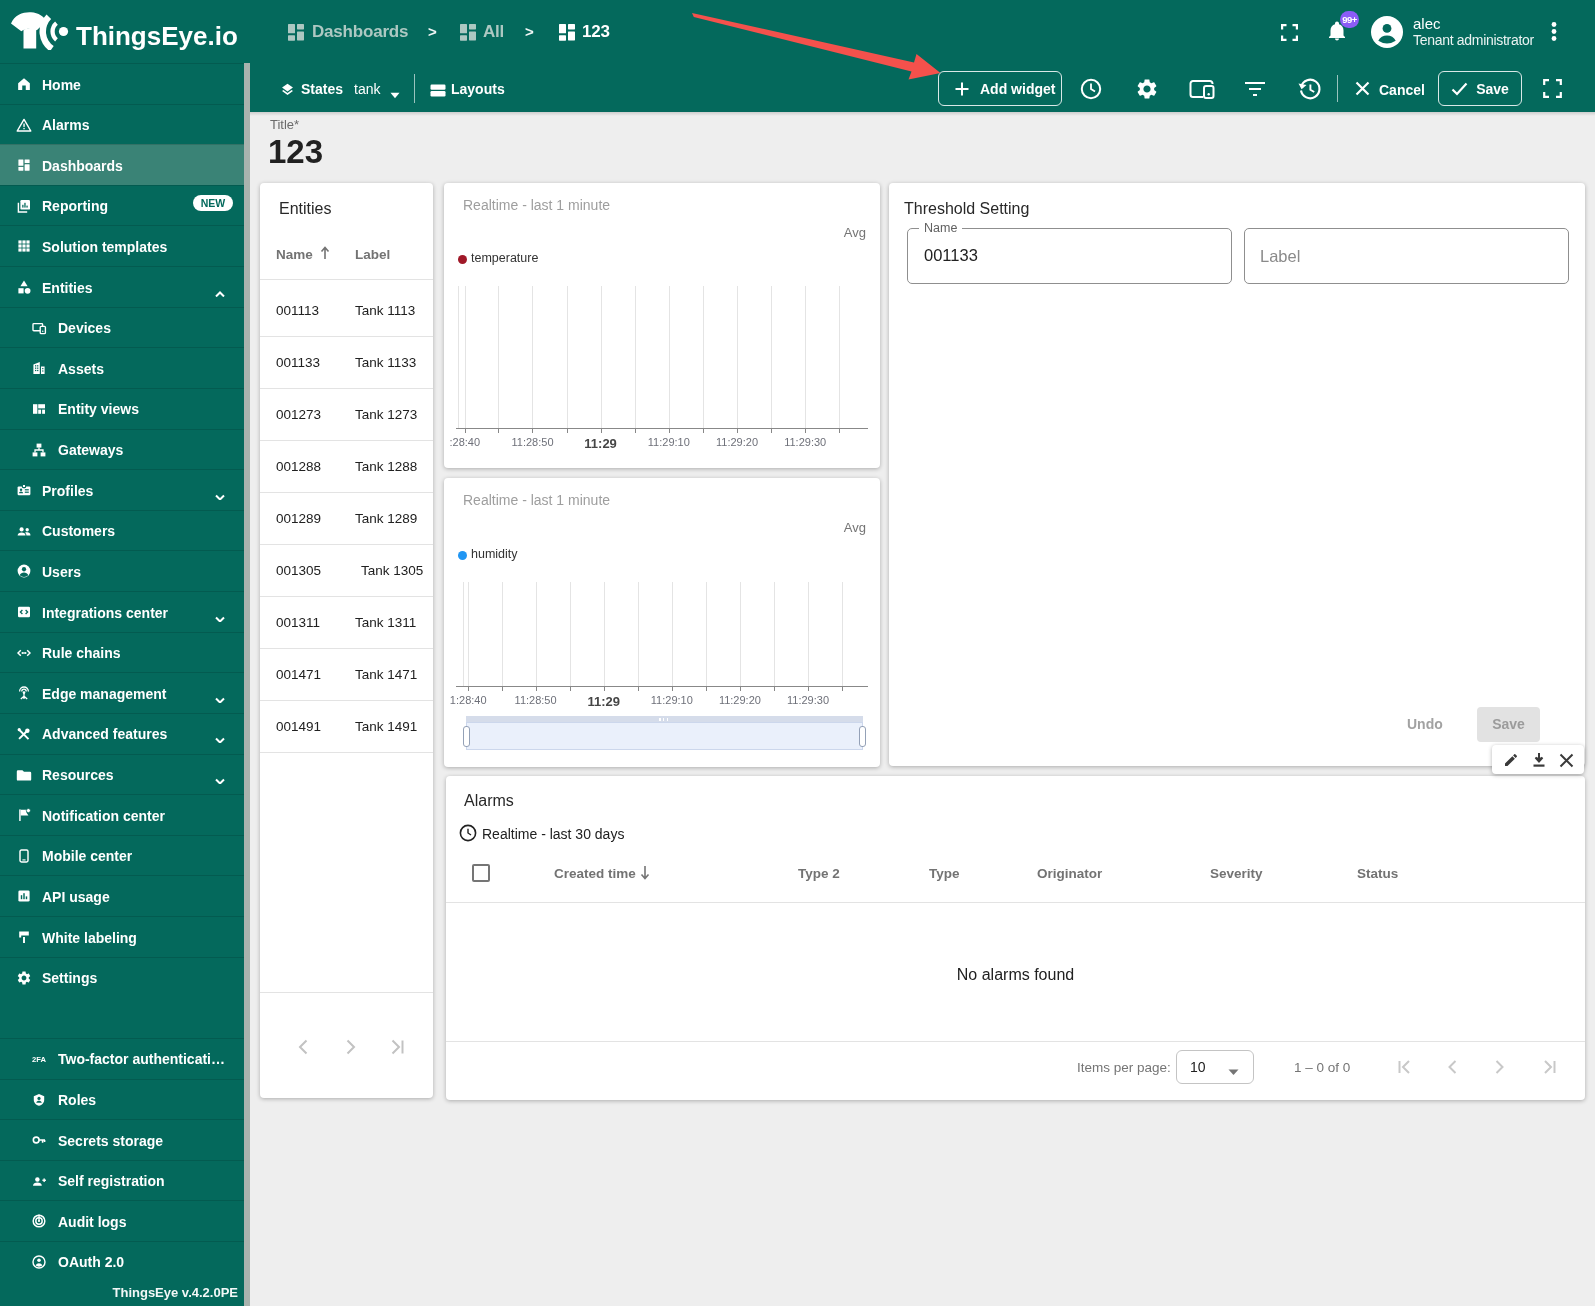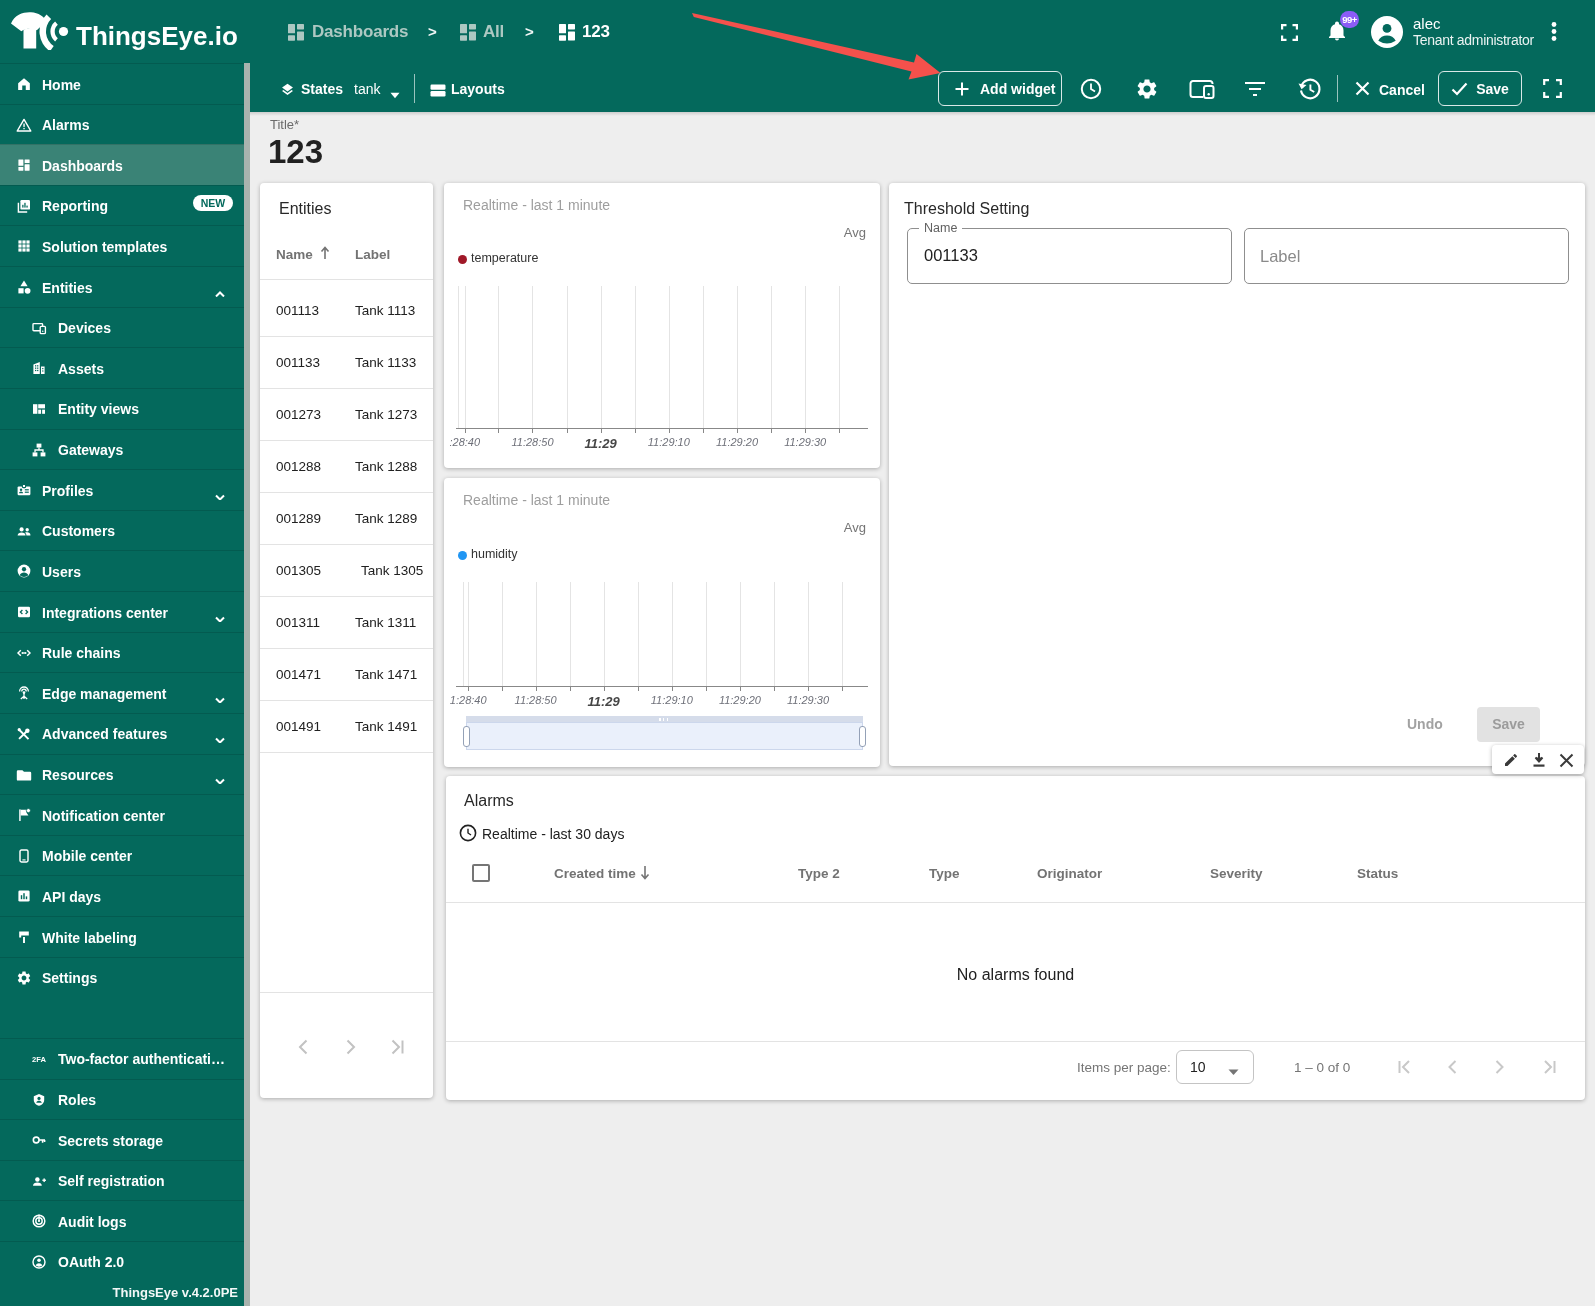--- a/index.html
+++ b/index.html
@@ -21,21 +21,21 @@
 .tbtn { position:absolute; top:71px; height:35px; border:1px solid rgba(255,255,255,0.85); border-radius:6px; color:#fff; font-weight:bold; font-size:14px; display:flex; align-items:center; justify-content:center; }
 .card { position:absolute; background:#fff; border-radius:4px; box-shadow:0 1px 4px rgba(0,0,0,0.28); }
 .wtitle { font-size:16px; color:#282828; position:absolute; }
 .hdrlbl { position:absolute; font-size:13.5px; font-weight:bold; color:#737373; }
 .cell { position:absolute; font-size:13.5px; color:#212121; }
 .divline { position:absolute; background:#e3e3e3; height:1px; }
 .cht-title { position:absolute; font-size:14px; color:#9e9e9e; }
 .legend-dot { position:absolute; width:9px; height:9px; border-radius:50%; }
 .legend-txt { position:absolute; font-size:12.5px; color:#333; }
 .gline { position:absolute; width:1px; background:#e4e4e4; }
-.xlab { position:absolute; font-size:11px; color:#6e7079; transform:translateX(-50%); white-space:nowrap;font-style:italic; }
+.xlab { position:absolute; font-size:11px; color:#6e7079; transform:translateX(-50%); white-space:nowrap; }
 </style>
 </head>
 <body>
 <div id="topbar"></div>
 <div class="crumb" style="left:286px;">
     <svg style="" width="20" height="20" viewBox="0 0 20 20">
       <g fill="#adc8c2" transform="scale(1.0)">
         <rect x="2" y="2" width="7" height="9.3" rx="0.6"></rect>
         <rect x="11" y="2" width="7" height="5.4" rx="0.6"></rect>
         <rect x="2" y="13.3" width="7" height="5.4" rx="0.6"></rect>
@@ -610,21 +610,21 @@
     </div>
     <div class="mi" style="top:875.40px;">
       <div class="ic"><svg style="" width="16" height="16" viewBox="0 0 20 20">
           <rect x="3" y="3" width="14" height="14" rx="1.8" fill="#fff"></rect>
           <g fill="#04695c">
             <rect x="6" y="9" width="1.8" height="5"></rect>
             <rect x="9.1" y="6.5" width="1.8" height="7.5"></rect>
             <rect x="12.2" y="10.5" width="1.8" height="3.5"></rect>
           </g>
         </svg></div>
-      <div class="lbl">API days</div>
+      <div class="lbl">API usage</div>
     </div>
     <div class="mi" style="top:916.02px;">
       <div class="ic"><svg style="" width="16" height="16" viewBox="0 0 20 20">
           <g fill="#fff">
             <path d="M4 3 h12 v5 H6.5 v2.5 h-2.5 Z"></path>
             <rect x="8.8" y="10" width="2.4" height="7.5"></rect>
           </g>
         </svg></div>
       <div class="lbl">White labeling</div>
     </div>

